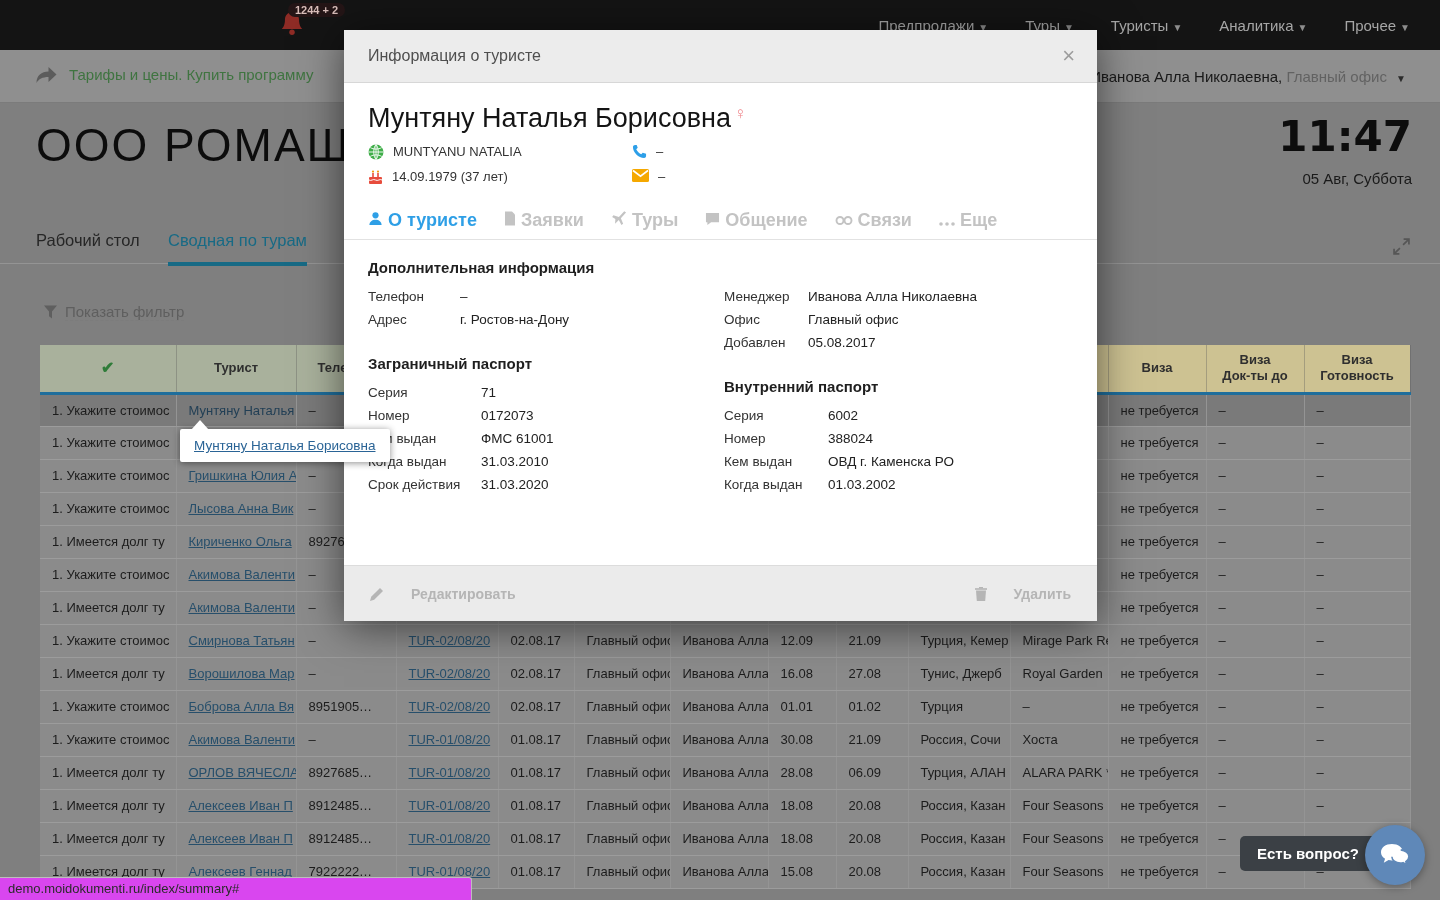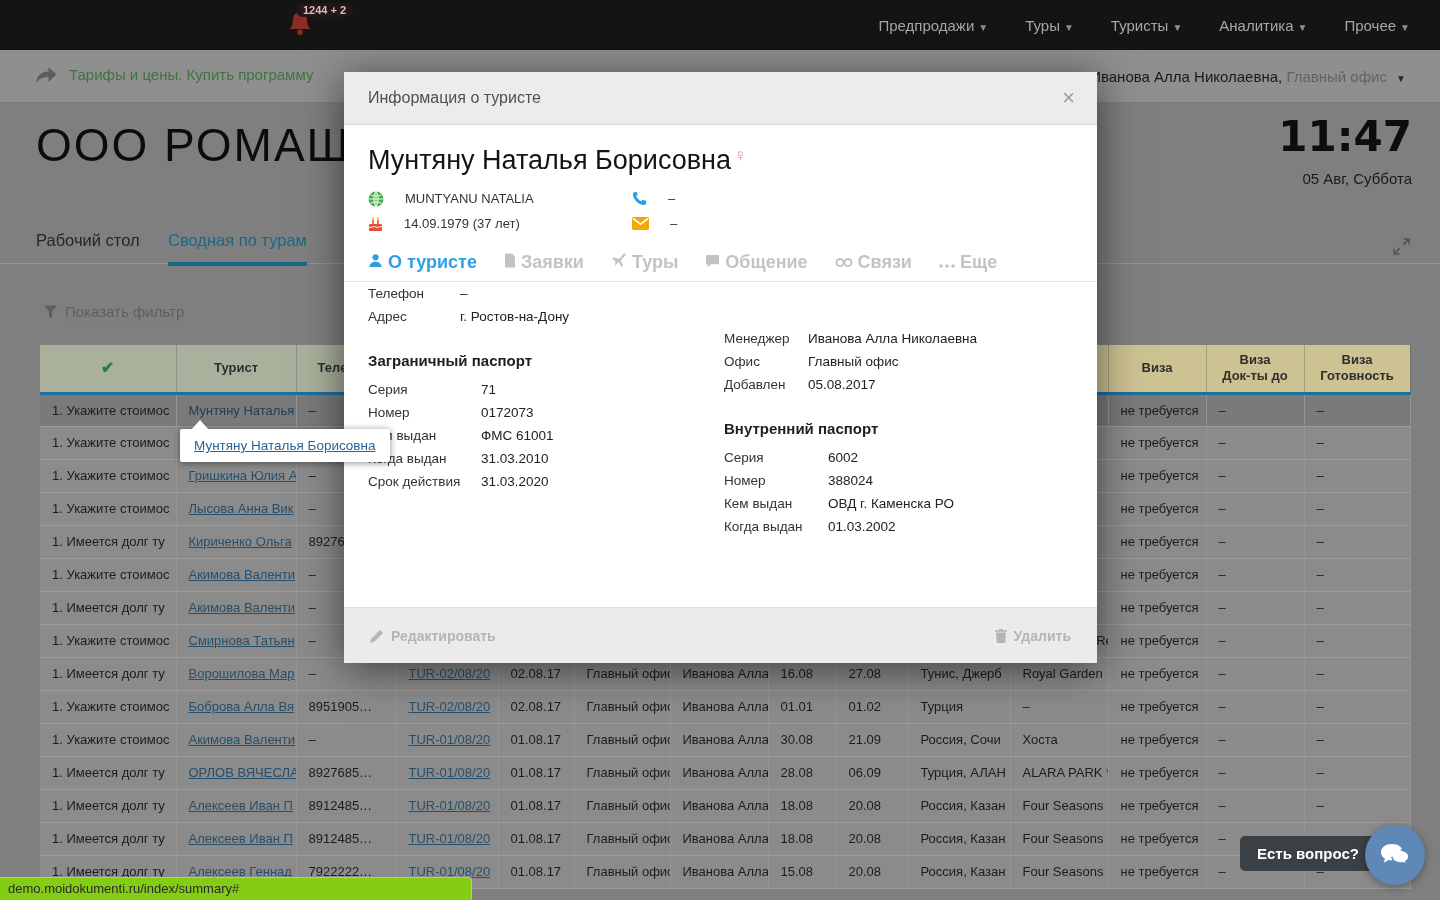--- a/index.html
+++ b/index.html
@@ -9,21 +9,21 @@
 
   
   .navbar { position:absolute; left:0; top:0; width:1440px; height:50px; background:#141414; z-index:5; }
   .logo { position:absolute; left:30px; top:3px; width:300px; height:44px; }
   .logo-cloud { position:absolute; left:0; top:0; }
   .logo-text { position:absolute; left:28px; top:9px; font-size:24px; font-weight:bold; color:#c9c9c9; letter-spacing:.5px; }
   .logo-dots { position:absolute; left:44px; top:6px; display:flex; gap:4px; }
   .logo-dots i { width:5px; height:5px; border-radius:50%; display:block; }
   .logo-sep { color:#3f81b1; font-weight:normal; margin:0 4px 0 8px; }
   .logo-tourism { color:#3f81b1; font-style:italic; font-weight:normal; }
-  .bell-wrap { position:absolute; left:288px; top:10px; width:46px; height:36px; cursor:pointer;text-decoration:underline; }
+  .bell-wrap { position:absolute; left:280px; top:10px; width:46px; height:36px; cursor:pointer;text-decoration:underline; }
   .bell-badge { position:absolute; left:8px; top:-7px; background:#241516; color:#d8bdb9; font-size:11px; font-weight:bold;
                 padding:1px 7px; border-radius:8px; white-space:nowrap; }
   .main-menu { position:absolute; right:30px; top:0; height:50px; display:flex; align-items:center; gap:37px; }
   .nav-item { color:#a6a6a6; font-size:15px; cursor:pointer; white-space:nowrap; }
   .nav-item .caret { font-size:10px; margin-left:4px; color:#8d8d8d; }
 
   
   .subbar { position:absolute; left:0; top:50px; width:1440px; height:53px; background:#8f8f8f; border-bottom:1px solid #7b7b7b; z-index:4; }
   .tariff-link { position:absolute; left:36px; top:16px; display:flex; align-items:center; gap:12px; cursor:pointer; }
   .tariff-link span { color:#3f7440; font-size:15px; }
@@ -57,55 +57,55 @@
   tr.selected td { background:#7a7a7a; }
   td.c0 { padding-left:14px; }
   td.c3 { border-left:1px solid #55784f; }
   td.c7 { border-left:1px solid #5c7a8e; }
   td.c11 { border-left:1px solid #40719b; }
   a.cell-link { color:#274f6b; text-decoration:underline; cursor:pointer; }
   tr.selected a.cell-link.tourist { text-decoration:none; color:#223f55; }
 
   
   .modal { position:absolute; left:344px; top:30px; width:753px; height:591px; background:#fff; z-index:10;
-           box-shadow:0 6px 40px rgba(0,0,0,.55); display:flex; flex-direction:column;margin-top:42px; }
+           box-shadow:0 6px 40px rgba(0,0,0,.55); display:flex; flex-direction:column; }
   .m-head { height:53px; background:#ececec; border-bottom:1px solid #d7d7d7; display:flex; align-items:center; flex:none; }
   .m-title { font-size:16px; color:#4f4f4f; padding-left:24px; }
   .m-close { margin-left:auto; padding-right:22px; color:#9c9c9c; font-size:22px; cursor:pointer; line-height:1; }
   .m-body { flex:1; overflow:hidden; position:relative; }
   .m-name { margin:20px 24px 8px; font-size:27px; color:#141414; white-space:nowrap; }
   .m-gender { color:#ef8389; font-size:17px; vertical-align:8px; margin-left:3px; }
   .m-contacts { margin:10px 24px 0; display:grid; grid-template-columns:264px 1fr; grid-auto-rows:25px; }
-  .m-crow { display:flex; align-items:center; gap:21px; font-size:13px; color:#333; }
+  .m-crow { display:flex; align-items:flex-start; gap:9px; font-size:13px; color:#333; }
   .m-tabs { margin-top:13px; padding-left:24px; border-bottom:1px solid #e2e2e2; display:flex; gap:27px; height:33px; align-items:flex-start; }
   .m-tab { display:flex; align-items:center; gap:5px; font-size:18px; font-weight:bold; color:#c3c3c3; cursor:pointer; padding-top:3px; }
   .m-tab.active { color:#2e9fe6; }
   .m-cols { padding:0 24px; display:grid; grid-template-columns:356px 1fr; column-gap:0; }
   .m-sec-title { font-size:15px; font-weight:bold; color:#1f1f1f; margin-top:19px; margin-bottom:9px; }
   .f-row { font-size:13.5px; line-height:23px; color:#222; display:flex; }
   .f-label { flex:none; color:#333; }
   .lw-88 .f-label { width:92px; } .lw-84 .f-label { width:84px; }
   .lw-112 .f-label { width:113px; } .lw-104 .f-label { width:104px; }
   .m-groups { margin:16px 24px 0; display:flex; align-items:center; }
   .m-groups b { font-size:15px; color:#1f1f1f; }
   .btn-add { margin-left:24px; background:#fbfbfb; border:1px solid #d0d0d0; border-radius:3px; color:#b5b5b5;
              font-size:13px; padding:6px 15px; cursor:pointer; font-family:inherit; }
   .m-foot { height:56px; background:#ebebeb; border-top:1px solid #dcdcdc; flex:none; display:flex; align-items:center;
             justify-content:space-between; padding:0 26px; }
-  .m-foot-btn { display:flex; align-items:center; gap:7px; color:#b5b5b5; font-size:14px; font-weight:bold; cursor:pointer; }
+  .m-foot-btn { display:flex; align-items:center; gap:27px; color:#b5b5b5; font-size:14px; font-weight:bold; cursor:pointer; }
 
   
   .tooltip { position:absolute; left:180px; top:429px; background:#fff; z-index:20; padding:7px 14px 8px;
              box-shadow:0 1px 7px rgba(0,0,0,.45); border-radius:2px; white-space:nowrap; }
   .tooltip::before { content:""; position:absolute; left:11px; top:-9px; border-left:9px solid transparent;
                      border-right:9px solid transparent; border-bottom:10px solid #fff; }
   .tooltip a { color:#2a6496; font-size:13.5px; text-decoration:underline; cursor:pointer; }
 
   
-  .statusbar { position:absolute; left:0; top:877px; width:472px; height:23px; background:#84cc16;
+  .statusbar { position:absolute; left:0; top:877px; width:472px; height:23px; background:#d946ef;
                border:1px solid #bdbdbd; border-left:none; border-bottom:none; border-top-right-radius:3px;
                font-size:13px; color:#2b2b2b; line-height:21px; padding-left:8px; z-index:30; white-space:nowrap; }
 
   
   .chat-tip { position:absolute; left:1240px; top:836px; background:#3b4045; color:#fff; font-size:15px; font-weight:bold;
               padding:9px 17px; border-radius:5px; z-index:30; white-space:nowrap; }
   .chat-tip::after { content:""; position:absolute; right:-9px; top:12px; border-top:7px solid transparent;
                      border-bottom:7px solid transparent; border-left:10px solid #3b4045; }
   .chat-btn { position:absolute; left:1365px; top:825px; width:60px; height:60px; border-radius:50%; background:#5f88b8;
               z-index:30; display:flex; align-items:center; justify-content:center; cursor:pointer;
@@ -526,20 +526,21 @@
                 <circle cx="2" cy="2" r="1.8" fill="currentColor"></circle>
                 <circle cx="8" cy="2" r="1.8" fill="currentColor"></circle>
                 <circle cx="14" cy="2" r="1.8" fill="currentColor"></circle>
               </svg></span>
             <span>Еще</span>
           </div>
         </div>
 
       <div class="m-cols">
         <div>
+          <div class="m-sec-title">Дополнительная информация</div>
           <div class="lw-88">
               <div class="f-row">
                 <span class="f-label">Телефон</span>
                 <span class="f-value">–</span>
               </div>
               <div class="f-row">
                 <span class="f-label">Адрес</span>
                 <span class="f-value">г. Ростов-на-Дону</span>
               </div>
             </div>

